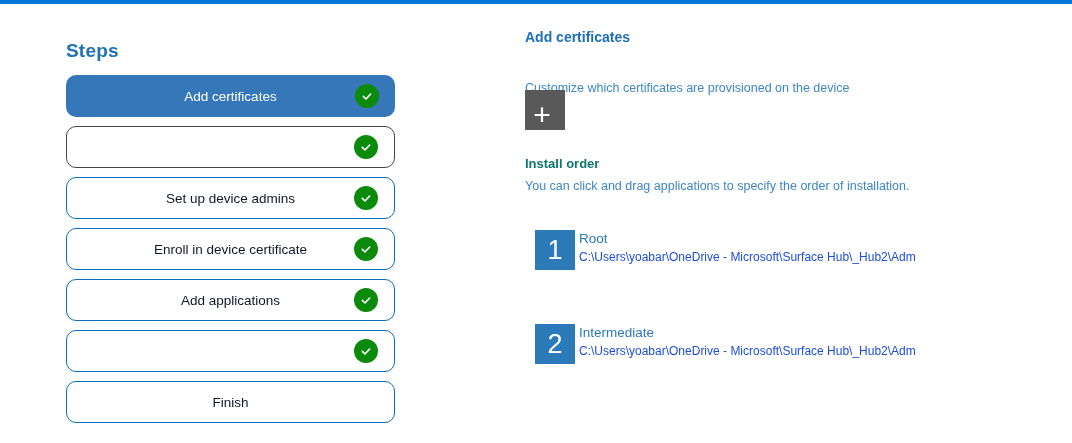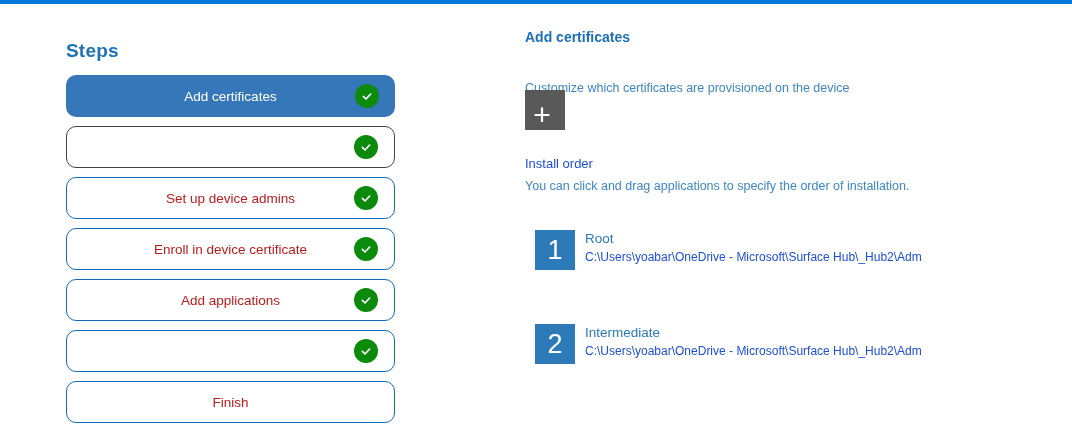--- a/index.html
+++ b/index.html
@@ -11,49 +11,49 @@
 
   
   .steps-panel { position:absolute; left:66px; top:40px; width:329px; }
   .steps-title { color:#1f72b8; font-size:19px; font-weight:bold; letter-spacing:.2px; margin-bottom:13px; }
 
   .step-btn { position:relative; height:42px; border-radius:10px; margin-bottom:9px;
               display:flex; align-items:center; justify-content:center;
               font-size:13.5px; cursor:pointer; background:#fff; }
   .step-btn.active  { background:#3577b8; color:#ffffff; border:none; }
   .step-btn.visited { border:1.5px solid #454545; color:#3c3c3c; }
-  .step-btn.normal  { border:1.5px solid #0f6cbd; color:#b91c1c; }
+  .step-btn.normal  { border:1.5px solid #0f6cbd; color:#0f172a; }
 
   .check-badge { position:absolute; right:16px; top:50%; transform:translateY(-50%);
                  width:24px; height:24px; border-radius:50%; background:#0c8a0c;
                  display:flex; align-items:center; justify-content:center; }
   .check-badge svg { width:16px; height:16px; display:block; }
 
   
   .content { position:absolute; left:525px; top:0; width:547px; height:443px; }
   .content-title { position:absolute; top:29px; left:0; color:#1c6fb8; font-size:14px; font-weight:bold; }
   .content-sub   { position:absolute; top:53px; left:0; color:#3e86c4; font-size:12.5px;margin-top:28px; }
 
   .add-cert { position:absolute; top:90px; left:0; display:flex; cursor:pointer; }
   .plus-tile { width:40px; height:40px; background:#595959; display:flex;
                align-items:center; justify-content:center; }
   .plus-glyph { color:#ffffff; font-size:30px; font-weight:300; line-height:1;
                 transform:translate(-3px,5px); }
   .add-cert-label { margin-left:17px; margin-top:2px; color:#2a7abd; font-size:13.5px; }
 
-  .install-title { position:absolute; top:156px; left:0; color:#1d4ed8; font-size:13px; font-weight:normal; }
+  .install-title { position:absolute; top:156px; left:0; color:#0f766e; font-size:13px; font-weight:bold; }
   .install-desc  { position:absolute; top:179px; left:0; color:#3e86c4; font-size:12.5px; }
 
   .order-item { position:absolute; left:10px; width:537px; display:flex; cursor:grab; }
   .order-item.first  { top:230px; }
   .order-item.second { top:324px; }
   .num-tile { width:40px; height:40px; background:#2d7ab9; flex:0 0 40px;
               display:flex; align-items:center; justify-content:center;
               color:#ffffff; font-size:27px; font-weight:300; }
-  .order-text { margin-left:10px; overflow:hidden; white-space:nowrap; }
+  .order-text { margin-left:4px; overflow:hidden; white-space:nowrap; }
   .order-name { color:#2a79ba; font-size:13.5px; line-height:18px; }
   .order-path { color:#1d4ed8; font-size:12px; line-height:18px; white-space:nowrap; }
 </style>
 </head>
 <body>
 
 <div id="stage">
 
   <div class="top-bar"></div>
 

